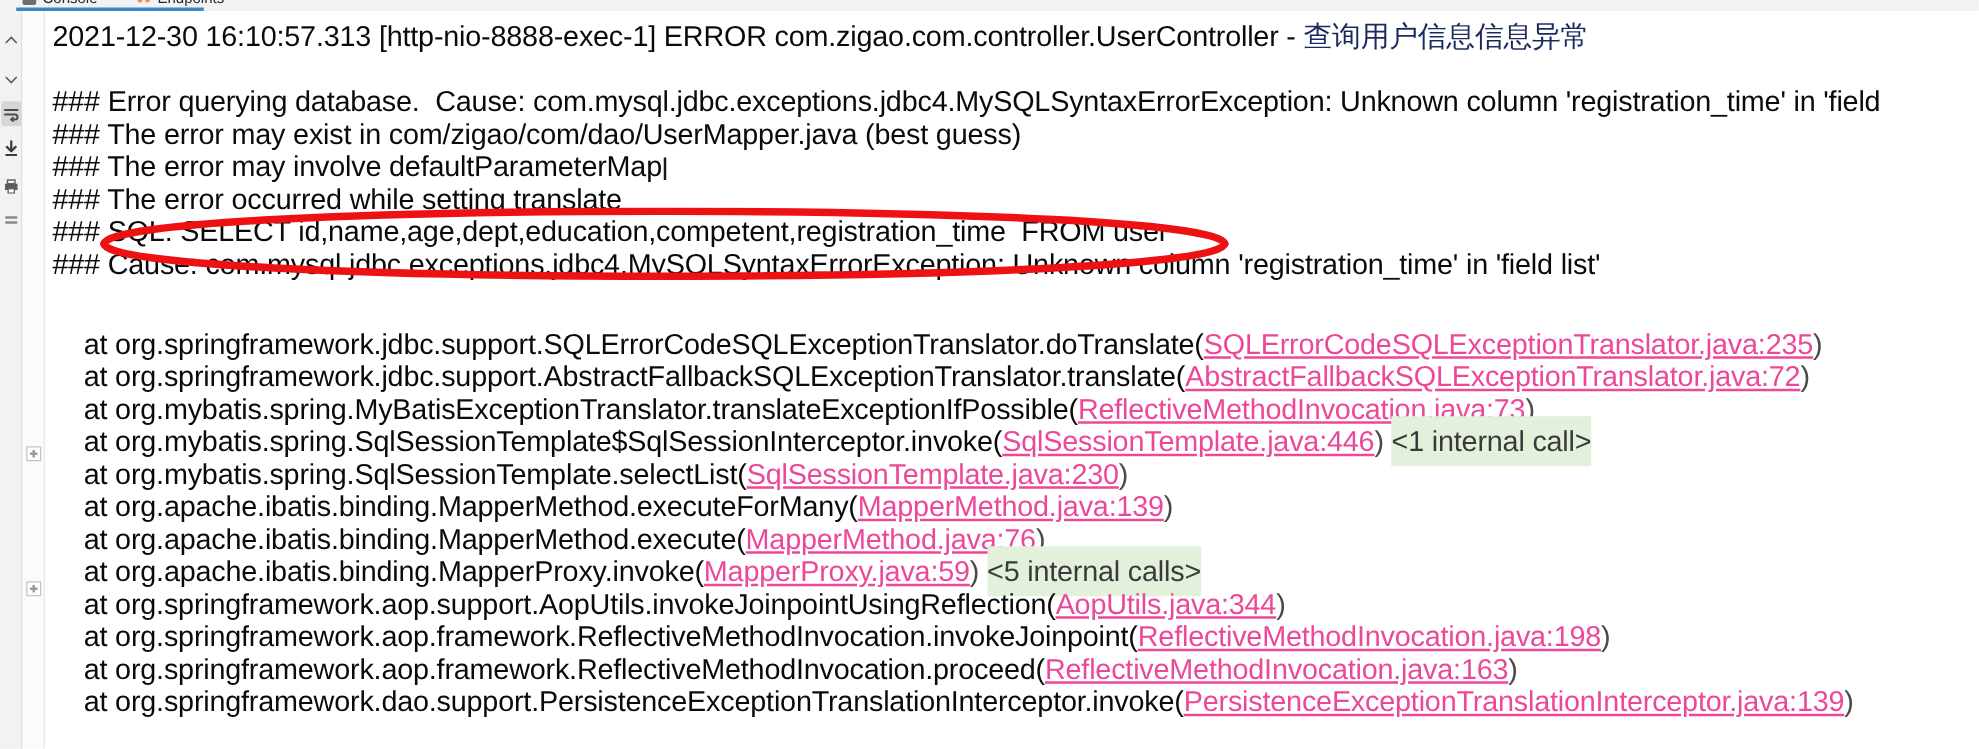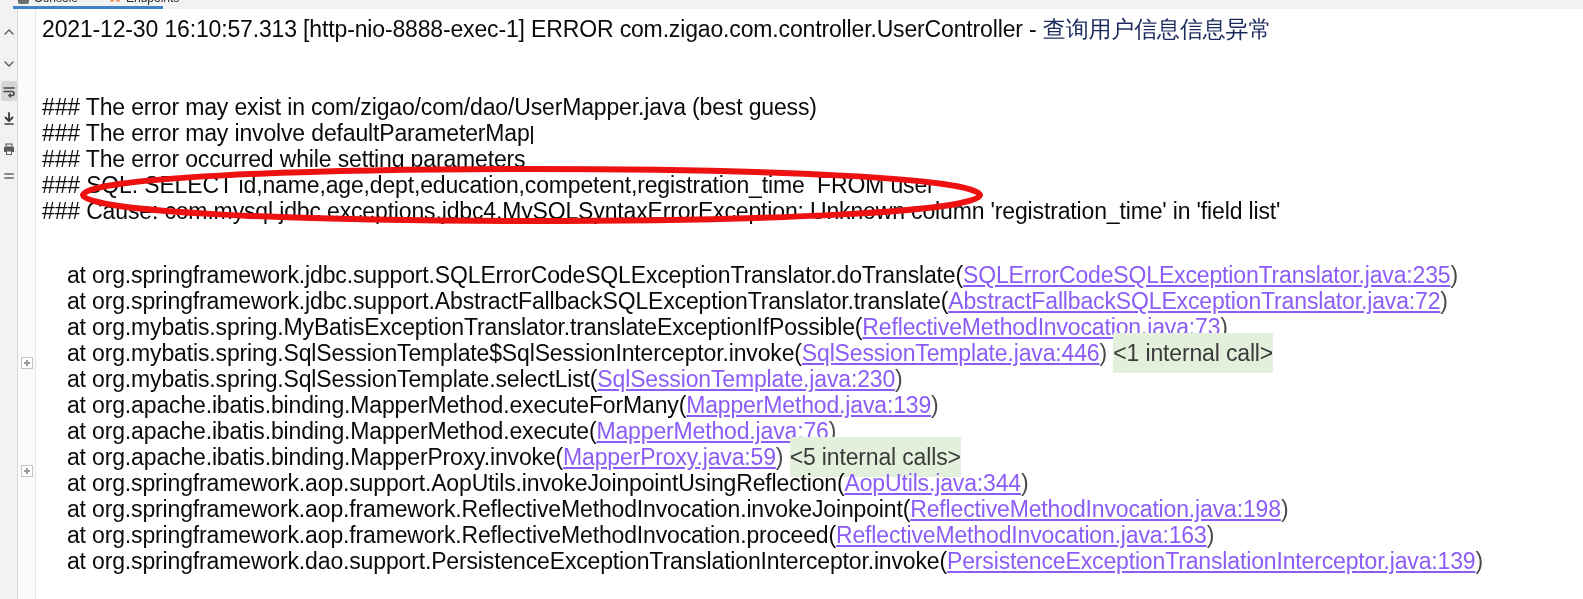--- a/index.html
+++ b/index.html
@@ -103,21 +103,21 @@
   .log-line {
     position: absolute; left: 6px;
     height: 26px; line-height: 26px;
     white-space: pre;
     font-family: Liberation Sans, sans-serif;
     font-size: 23px;
     color: #0a0a0a;
     letter-spacing: -0.15px;
   }
   .lnk {
-    color: #8b5cf6;
+    color: #ec4899;
     text-decoration: underline;
     text-underline-offset: 2px;
   }
   .paren { color: #4a4a4a; }
   .cn { color: #1a2a5e; }
   .internal {
     background: #e3f0dc;
     color: #3a3a3a;
     padding: 7px 0;
   }
@@ -201,23 +201,24 @@
 
 <div id="console-body">
 
   <div id="fold-gutter">
       <div class="fold-marker" style="top: 348px;"></div>
       <div class="fold-marker" style="top: 456px;"></div>
     </div>
 
   <div id="log-area">
       <div class="log-line" style="top: 7px;"><span>2021-12-30 16:10:57.313 [http-nio-8888-exec-1] ERROR com.zigao.com.controller.UserController - </span><span class="cn">查询用户信息信息异常</span></div>
+      <div class="log-line" style="top: 59px;"><span>### Error querying database.  Cause: com.mysql.jdbc.exceptions.jdbc4.MySQLSyntaxErrorException: Unknown column 'registration_time' in 'field</span></div>
       <div class="log-line" style="top: 85px;"><span>### The error may exist in com/zigao/com/dao/UserMapper.java (best guess)</span></div>
       <div class="log-line" style="top: 111px;"><span>### The error may involve defaultParameterMap</span><span class="caret"></span></div>
-      <div class="log-line" style="top: 137px;"><span>### The error occurred while setting parameters</span></div>
+      <div class="log-line" style="top: 137px;"><span>### The error occurred while setting translate</span></div>
       <div class="log-line" style="top: 163px;"><span>### SQL: SELECT id,name,age,dept,education,competent,registration_time  FROM user</span></div>
       <div class="log-line" style="top: 189px;"><span>### Cause: com.mysql.jdbc.exceptions.jdbc4.MySQLSyntaxErrorException: Unknown column 'registration_time' in 'field list'</span></div>
       <div class="log-line" style="top: 253px;"><span>    at org.springframework.jdbc.support.SQLErrorCodeSQLExceptionTranslator.doTranslate(</span><span class="lnk">SQLErrorCodeSQLExceptionTranslator.java:235</span><span class="paren">)</span></div>
       <div class="log-line" style="top: 279px;"><span>    at org.springframework.jdbc.support.AbstractFallbackSQLExceptionTranslator.translate(</span><span class="lnk">AbstractFallbackSQLExceptionTranslator.java:72</span><span class="paren">)</span></div>
       <div class="log-line" style="top: 305px;"><span>    at org.mybatis.spring.MyBatisExceptionTranslator.translateExceptionIfPossible(</span><span class="lnk">ReflectiveMethodInvocation.java:73</span><span class="paren">)</span></div>
       <div class="log-line" style="top: 331px;"><span>    at org.mybatis.spring.SqlSessionTemplate$SqlSessionInterceptor.invoke(</span><span class="lnk">SqlSessionTemplate.java:446</span><span class="paren">)</span><span> </span><span class="internal">&lt;1 internal call&gt;</span></div>
       <div class="log-line" style="top: 357px;"><span>    at org.mybatis.spring.SqlSessionTemplate.selectList(</span><span class="lnk">SqlSessionTemplate.java:230</span><span class="paren">)</span></div>
       <div class="log-line" style="top: 383px;"><span>    at org.apache.ibatis.binding.MapperMethod.executeForMany(</span><span class="lnk">MapperMethod.java:139</span><span class="paren">)</span></div>
       <div class="log-line" style="top: 409px;"><span>    at org.apache.ibatis.binding.MapperMethod.execute(</span><span class="lnk">MapperMethod.java:76</span><span class="paren">)</span></div>
       <div class="log-line" style="top: 435px;"><span>    at org.apache.ibatis.binding.MapperProxy.invoke(</span><span class="lnk">MapperProxy.java:59</span><span class="paren">)</span><span> </span><span class="internal">&lt;5 internal calls&gt;</span></div>

